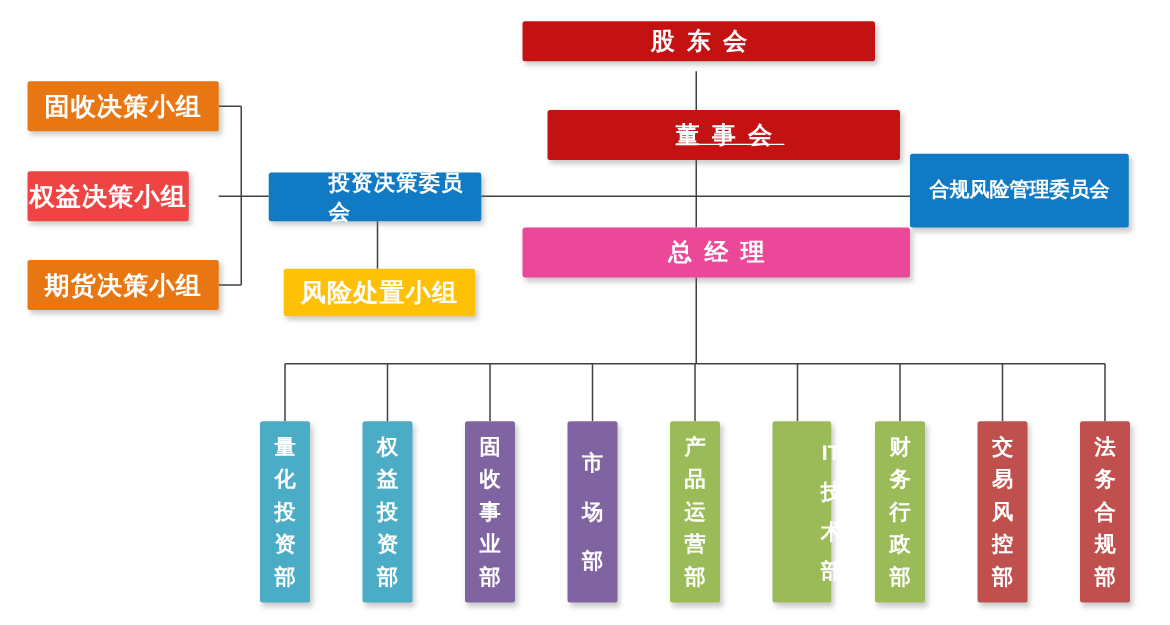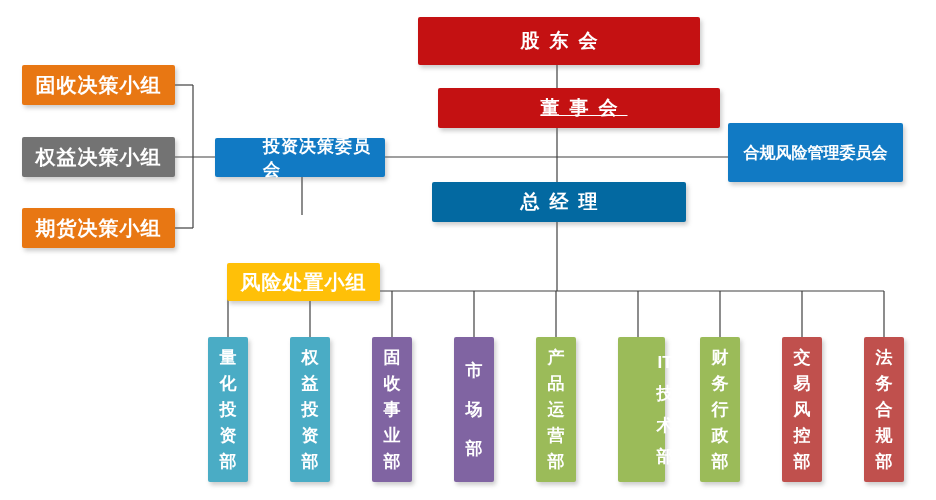--- a/index.html
+++ b/index.html
@@ -48,45 +48,45 @@
           <line x1="474" y1="291" x2="474" y2="337"></line>
           <line x1="556" y1="291" x2="556" y2="337"></line>
           <line x1="638" y1="291" x2="638" y2="337"></line>
           <line x1="720" y1="291" x2="720" y2="337"></line>
           <line x1="802" y1="291" x2="802" y2="337"></line>
           <line x1="884" y1="291" x2="884" y2="337"></line>
         </g>
     </g>
   </svg>
 
-  <div class="box hdr" style="left:418px;top:17px;width:282px;height:48px;background:#C41112;">
+  <div class="box hdr" style="left:418px;top:17px;width:282px;height:32px;background:#C41112;">
     <span>股东会</span>
   </div>
   <div class="box hdr" style="left:438px;top:88px;width:282px;height:40px;background:#C41112;text-decoration:underline;">
     <span>董事会</span>
   </div>
-  <div class="box hdr" style="left:418px;top:182px;width:254px;height:40px;background:#0369a1;margin-left:14px;">
+  <div class="box hdr" style="left:418px;top:182px;width:310px;height:40px;background:#ec4899;">
     <span>总经理</span>
   </div>
 
   <div class="box grp" style="left:22px;top:65px;width:153px;height:40px;background:#E87713;">
     <span>固收决策小组</span>
   </div>
-  <div class="box grp" style="left:22px;top:137px;width:153px;height:40px;background:#737373;font-family:Liberation Serif, serif;">
+  <div class="box grp" style="left:22px;top:137px;width:129px;height:40px;background:#ef4444;font-family:Liberation Serif, serif;">
     <span>权益决策小组</span>
   </div>
   <div class="box grp" style="left:22px;top:208px;width:153px;height:40px;background:#E87713;text-align:center;">
     <span>期货决策小组</span>
   </div>
 
   <div class="box cmt" style="left:215px;top:138px;width:170px;height:39px;background:#117AC4;">
     <span>投资决策委员会</span>
   </div>
 
-  <div class="box grp" style="left:227px;top:215px;width:153px;height:38px;background:#FFC008;margin-top:48px;">
+  <div class="box grp" style="left:227px;top:215px;width:153px;height:38px;background:#FFC008;">
     <span>风险处置小组</span>
   </div>
 
   <div class="box cmt2" style="left:728px;top:123px;width:175px;height:59px;background:#117AC4;">
     <span>合规风险管理</span>
     <span>委员会</span>
   </div>
 
   <div>
       <div class="dept" title="量化投资部" style="left: 208px; background: rgb(74, 172, 197);">

